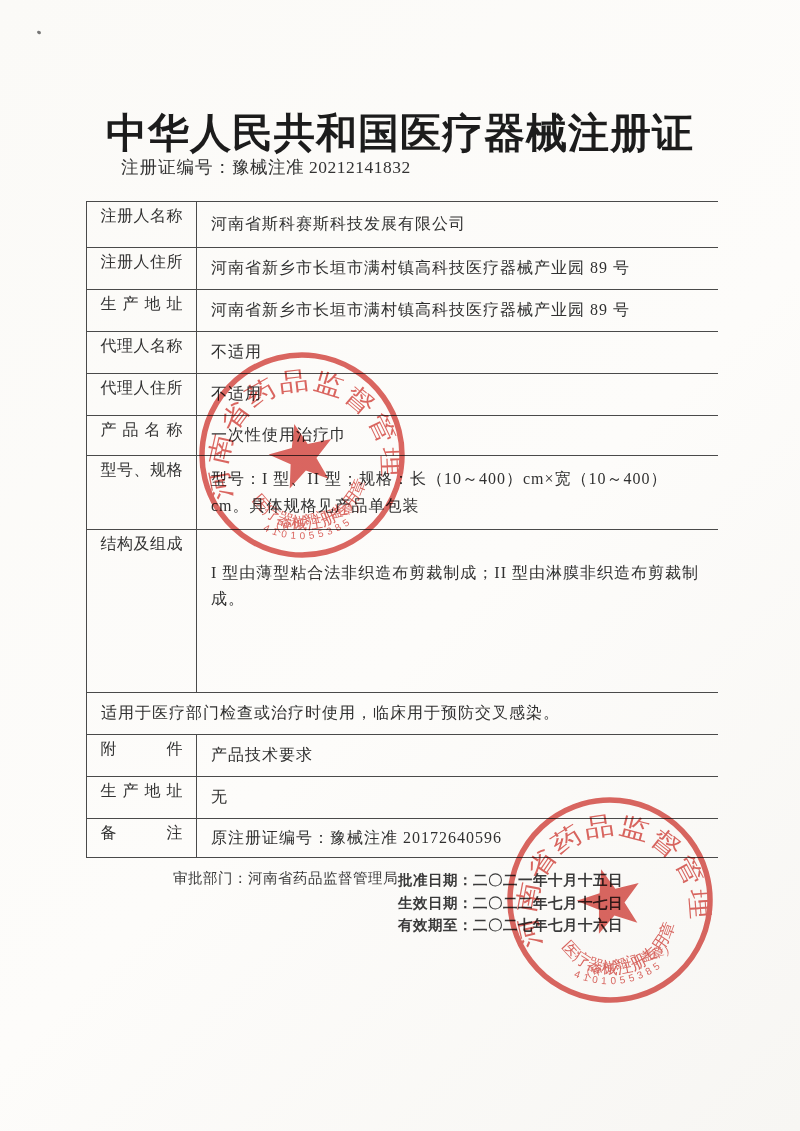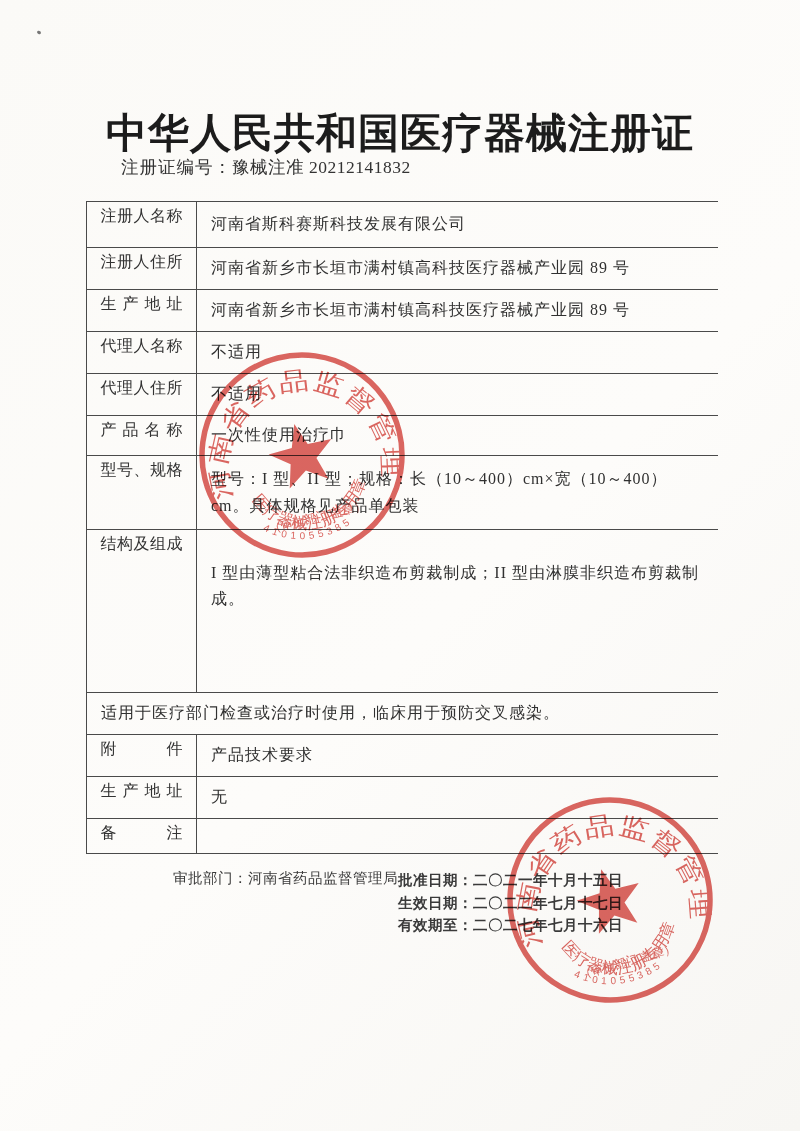--- a/index.html
+++ b/index.html
@@ -138,20 +138,21 @@
     <div class="trow h42">
       <div class="tlabel">
           <span>生产地址</span>
         </div>
       <div class="tvalue">无</div>
     </div>
     <div class="trow h35">
       <div class="tlabel">
           <span>备　注</span>
         </div>
+      <div class="tvalue">原注册证编号：豫械注准 20172640596</div>
     </div>
   </div>
 
   <div class="footer">
     <div class="dept">
       <span>审批部门：</span><span>河南省药品监督管理局</span>
     </div>
     <div class="dates">
       <div class="date-line">
         <span>批准日期：</span><span>二〇二一年十月十五日</span>

